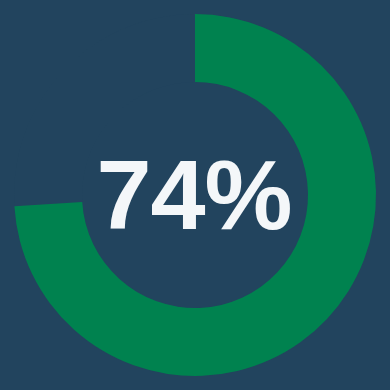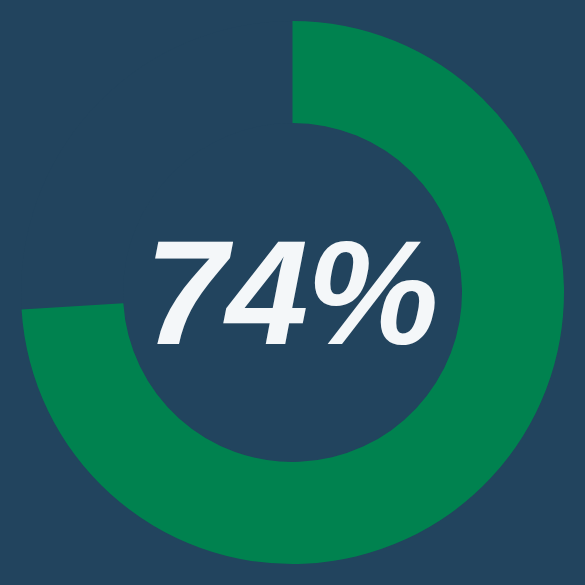--- a/index.html
+++ b/index.html
@@ -31,21 +31,20 @@
   #center-label {
     position: absolute;
     left: 0;
     top: 0;
     width: 390px;
     height: 390px;
     display: flex;
     align-items: center;
     justify-content: center;
     pointer-events: none;
-    font-style: italic;
   }
   #percent-text {
     font-family: "Liberation Sans", sans-serif;
     font-weight: 700;
     font-size: 99px;
     line-height: 1;
     letter-spacing: -1px;
     color: #f4f7f9;
     white-space: nowrap;
     margin-top: -1px;

